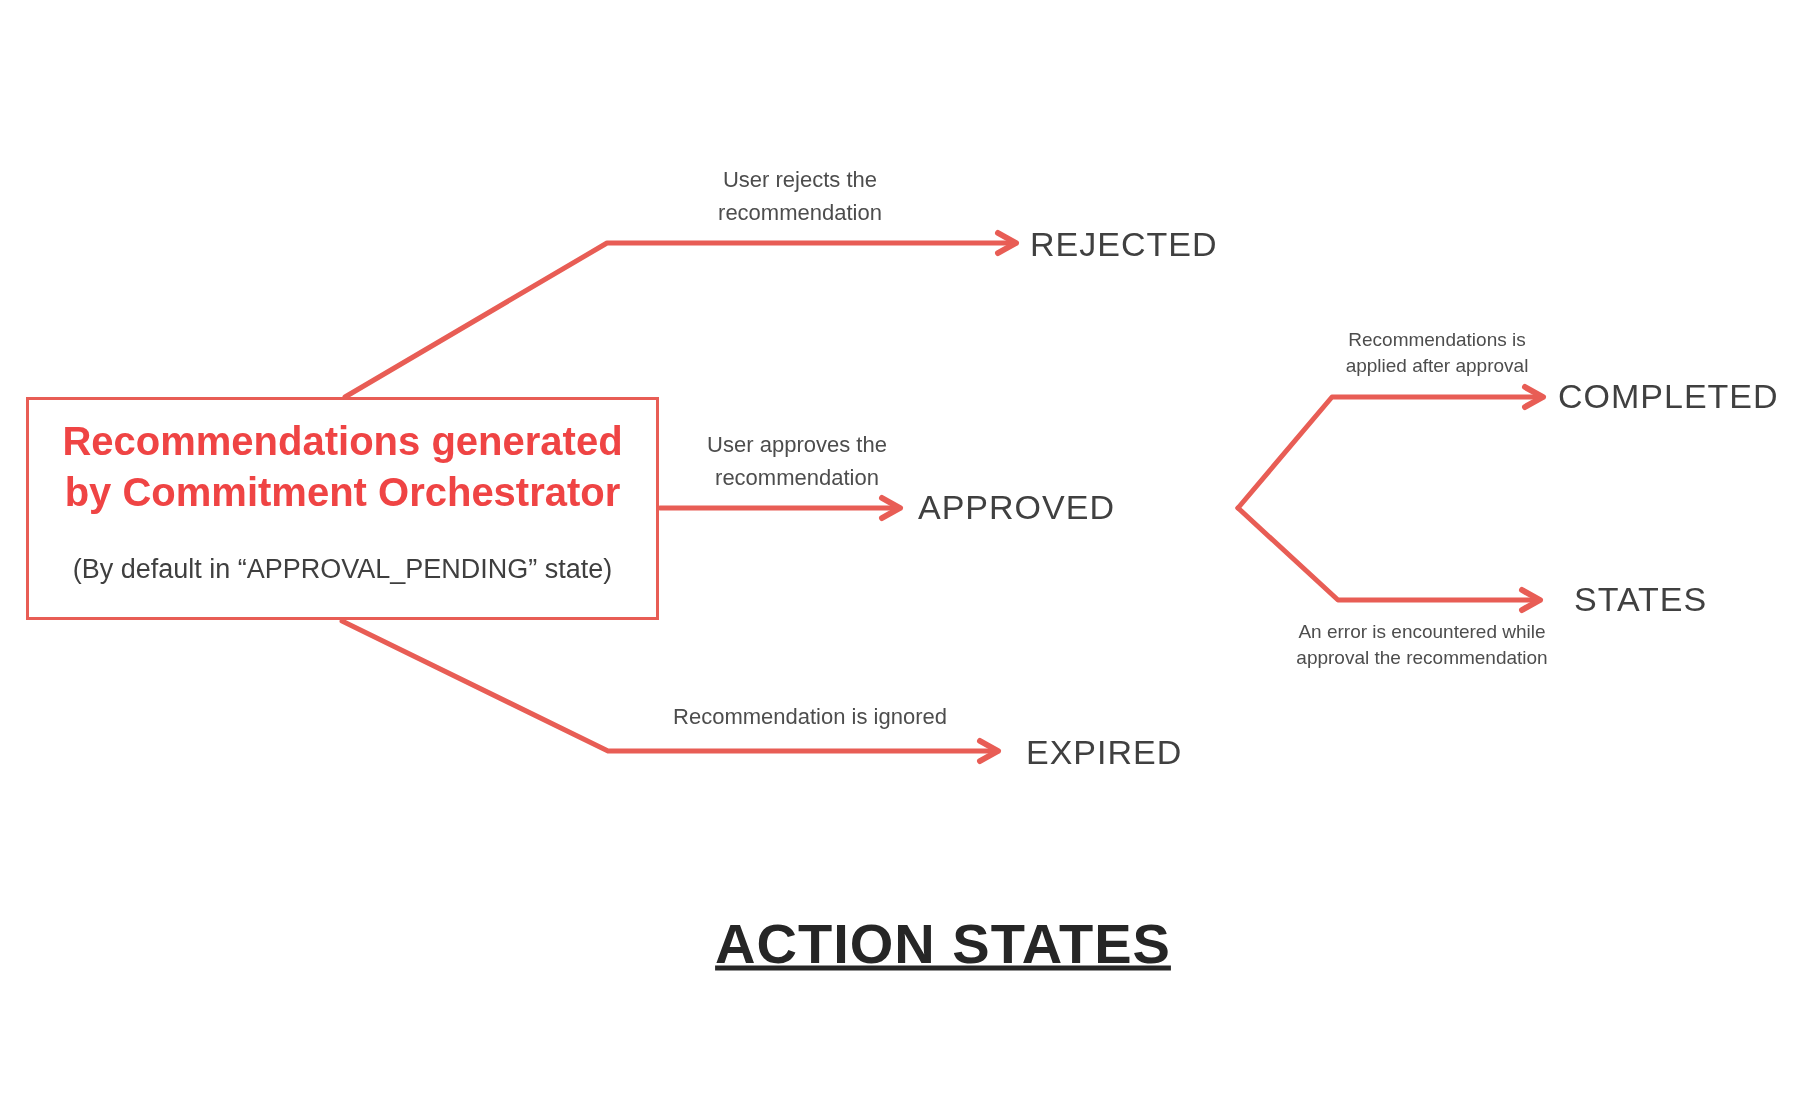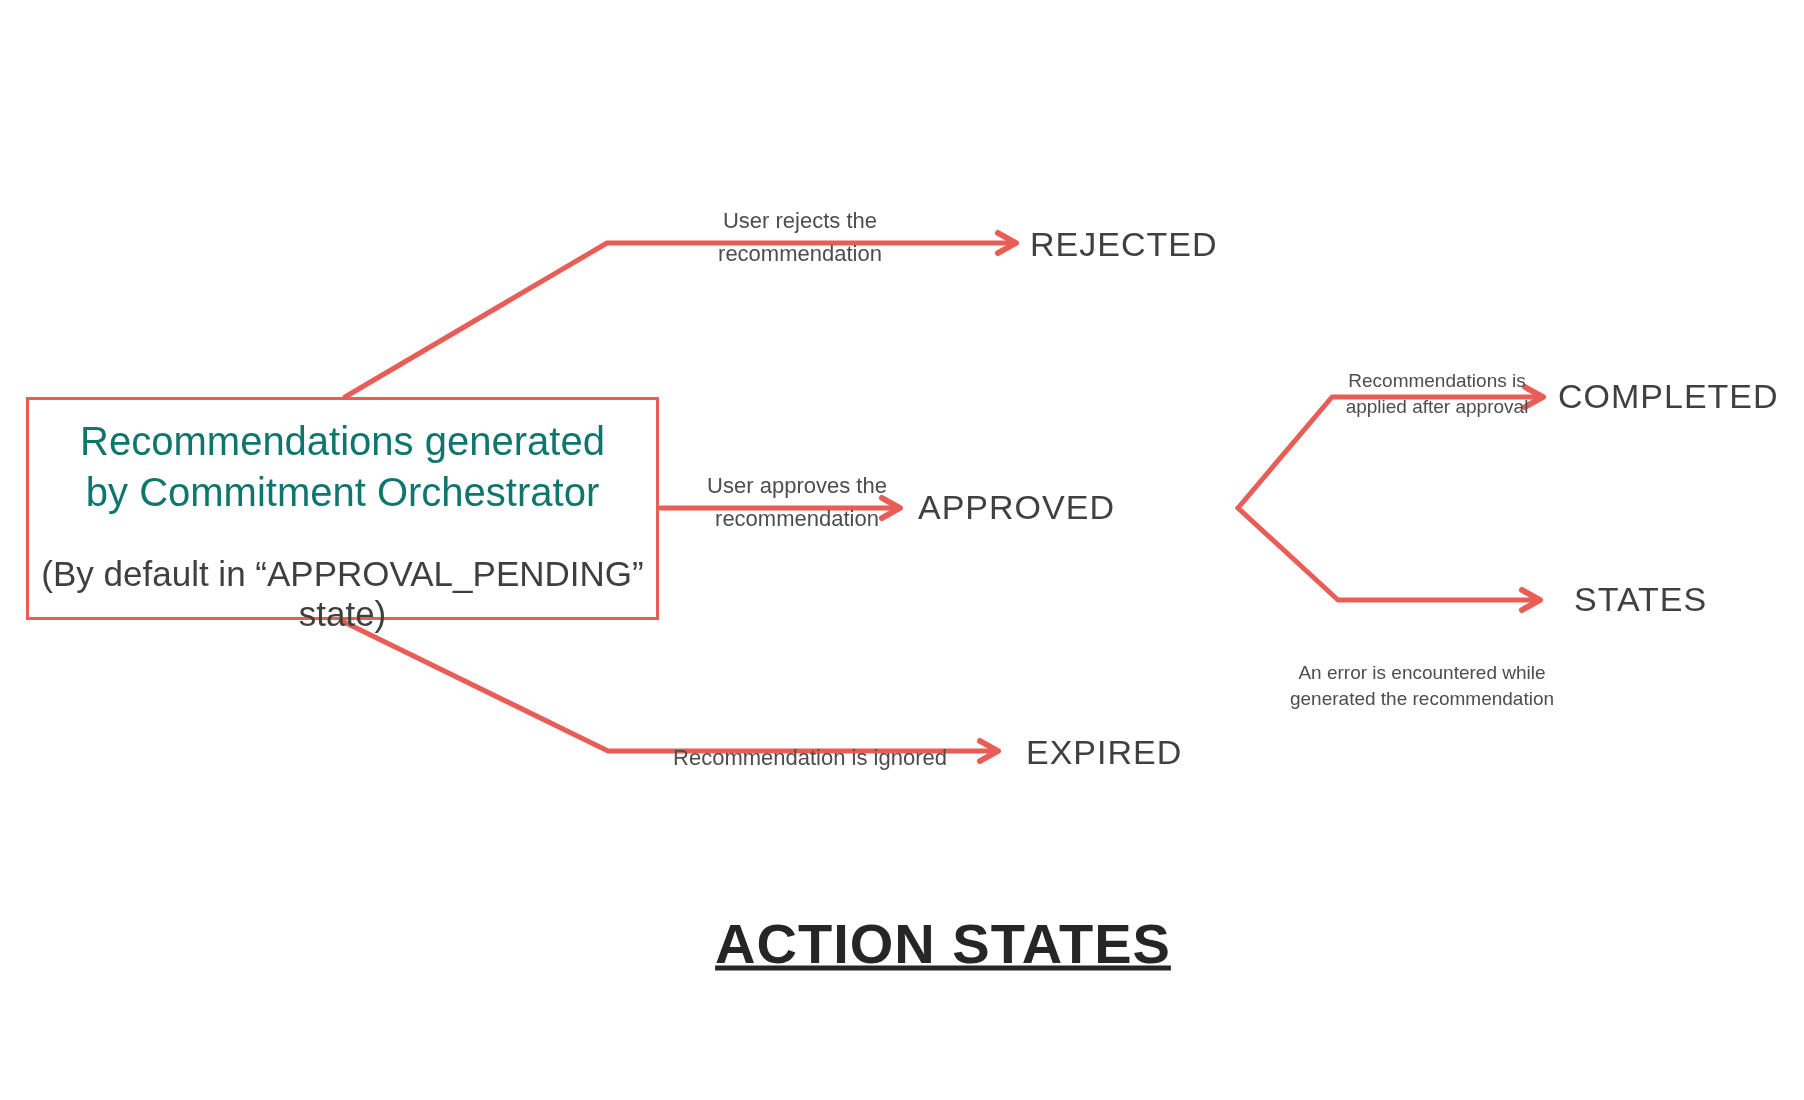--- a/index.html
+++ b/index.html
@@ -30,47 +30,46 @@
     height: 223px;
     border: 3px solid #E85D55;
     box-sizing: border-box;
     background: #ffffff;
     text-align: center;
   }
   .source-box .box-title {
     margin-top: 16px;
     font-size: 40px;
     line-height: 51px;
-    font-weight: 400;
-    color: #0f766e;
+    font-weight: 700;
+    color: #ef4444;
     letter-spacing: 0px;
   }
   .source-box .box-subtitle {
     margin-top: 36px;
-    font-size: 35px;
+    font-size: 27px;
     font-weight: 300;
     color: #3F3F3F;
   }
   .state-label {
     position: absolute;
     transform: translateY(-52%);
     font-size: 34px;
     font-weight: 300;
     letter-spacing: 1px;
     color: #404040;
     white-space: nowrap;
   }
   .edge-label {
     position: absolute;
     transform: translateX(-50%);
     text-align: center;
     font-weight: 300;
     color: #4D4D4D;
     white-space: nowrap;
-    margin-top: 41px;
   }
   .edge-label.size-l { font-size: 22px; line-height: 33px; }
   .edge-label.size-s { font-size: 19px; line-height: 26px; }
   .diagram-title {
     position: absolute;
     left: 943px;
     top: 943px;
     transform: translate(-50%, -50%);
     font-size: 56px;
     font-weight: 800;
@@ -116,21 +115,21 @@
     <div>recommendation</div>
   </div>
 
   <div class="edge-label size-s" style="left:1437px; top:327px;">
     <div>Recommendations is</div>
     <div>applied after approval</div>
   </div>
 
   <div class="edge-label size-s" style="left:1422px; top:619px;">
     <div>An error is encountered while</div>
-    <div>generated the recommendation</div>
+    <div>approval the recommendation</div>
   </div>
 
   <div class="edge-label size-l" style="left:810px; top:700px;">
     <div>Recommendation is ignored</div>
   </div>
 
   <div class="state-label" style="left:1030px; top:245px;">REJECTED</div>
 
   <div class="state-label" style="left:918px; top:508px;">APPROVED</div>
 

